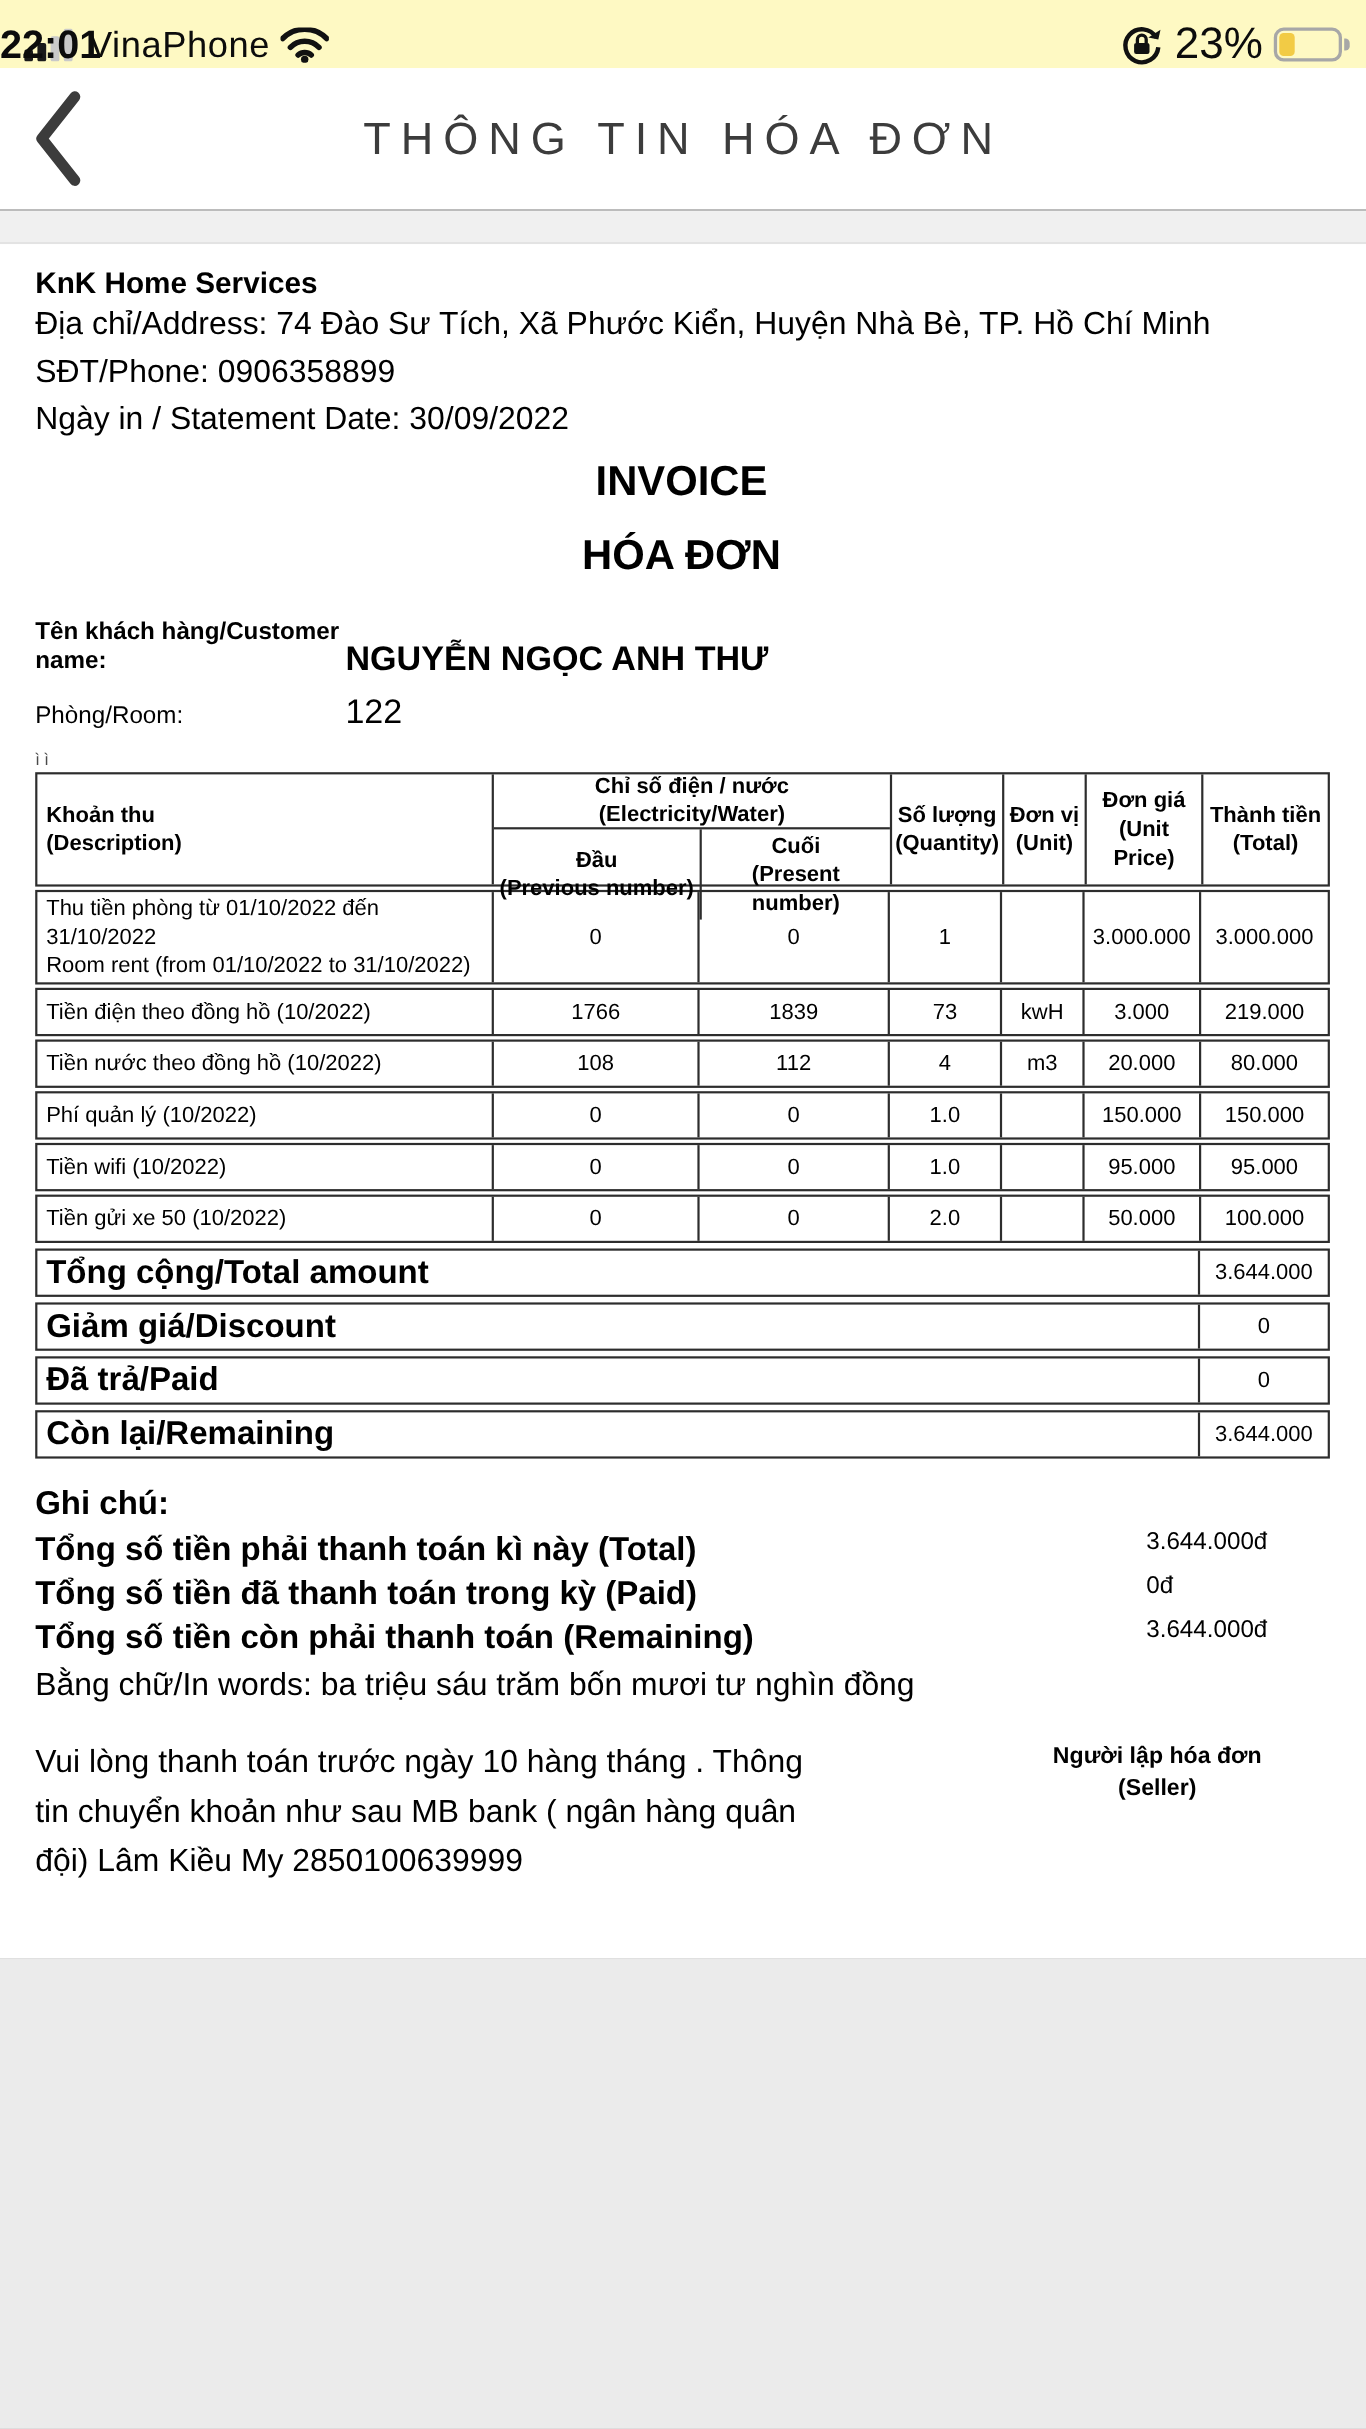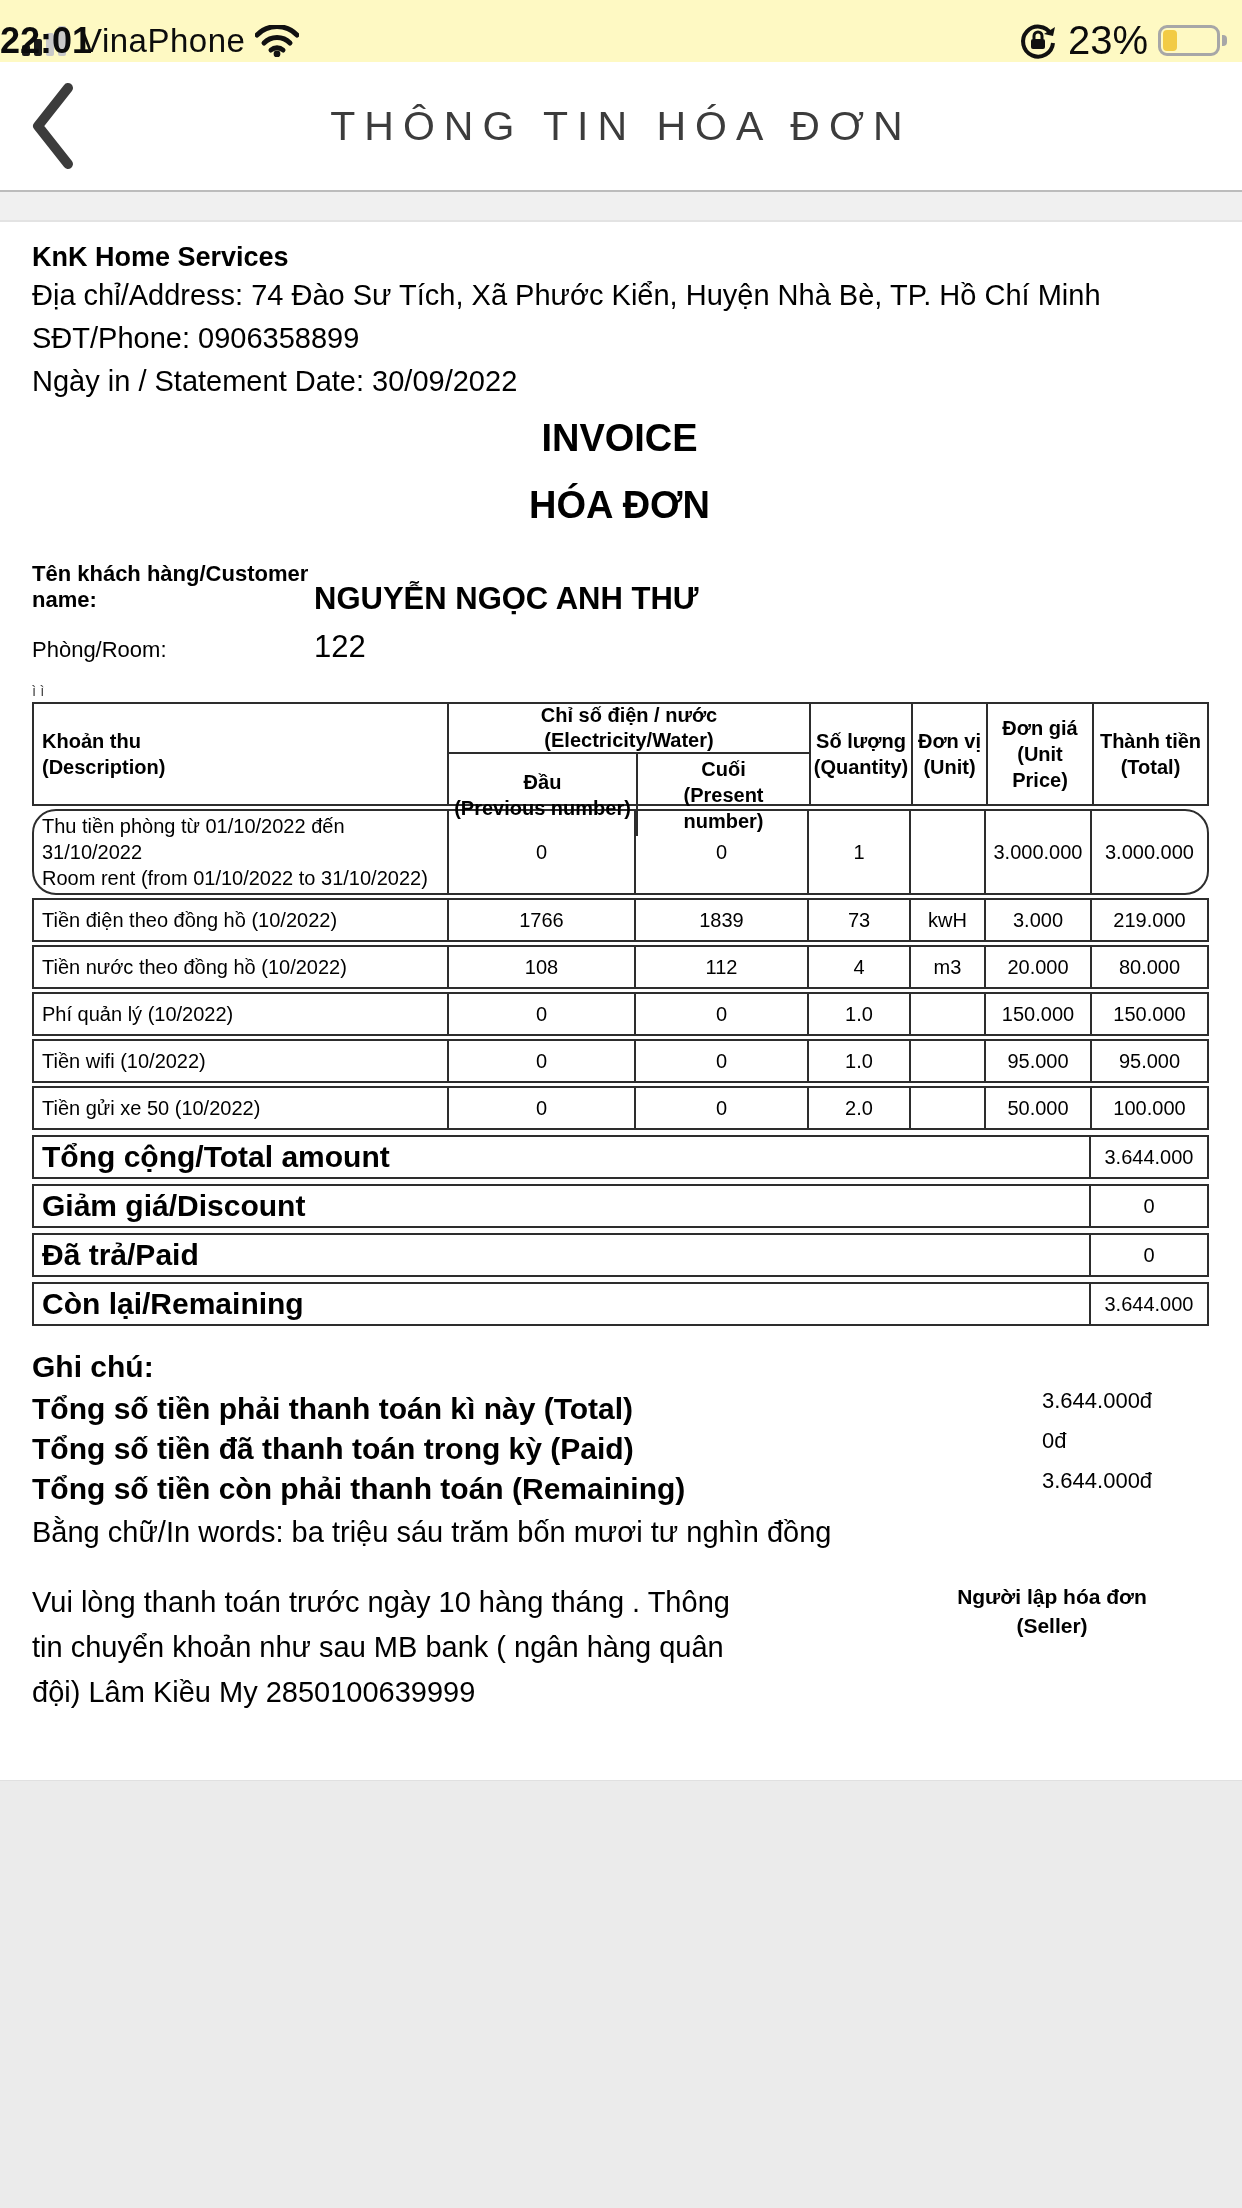--- a/index.html
+++ b/index.html
@@ -73,21 +73,21 @@
   .c-total { flex:1; }
   .t-header { height:104px; }
   .t-header .hdr { font-weight:bold; }
   .meter-group { width:362px; display:flex; flex-direction:column; border-left:2px solid #2d2d2d; }
   .meter-top { height:50%; display:flex; flex-direction:column; justify-content:center; align-items:center; font-weight:bold; font-size:20px; line-height:25px; border-bottom:2px solid #2d2d2d; }
   .meter-bottom { flex:1; display:flex; }
   .meter-bottom .cell { font-weight:bold; }
   .sub-prev { width:187px; border-left:none; }
   .sub-pres { flex:1; }
   .t-row { min-height:44px; }
-  .t-row.tall { min-height:58px;border-radius:24px; }
+  .t-row.tall { min-height:58px; }
 
   
   .sum-row { display:flex; border:2px solid #2d2d2d; margin-top:5px; width:1177px; height:44px; background:#fff; }
   .sum-label { flex:1; display:flex; align-items:center; font-size:30px; font-weight:bold; padding-left:8px; }
   .sum-value { width:118px; border-left:2px solid #2d2d2d; display:flex; align-items:center; justify-content:center; font-size:20px; }
 
   
   .notes { margin-top:22px; }
   .notes-heading { font-size:30px; font-weight:bold; line-height:38px; }
   .note-row { position:relative; margin-top:6px; }

